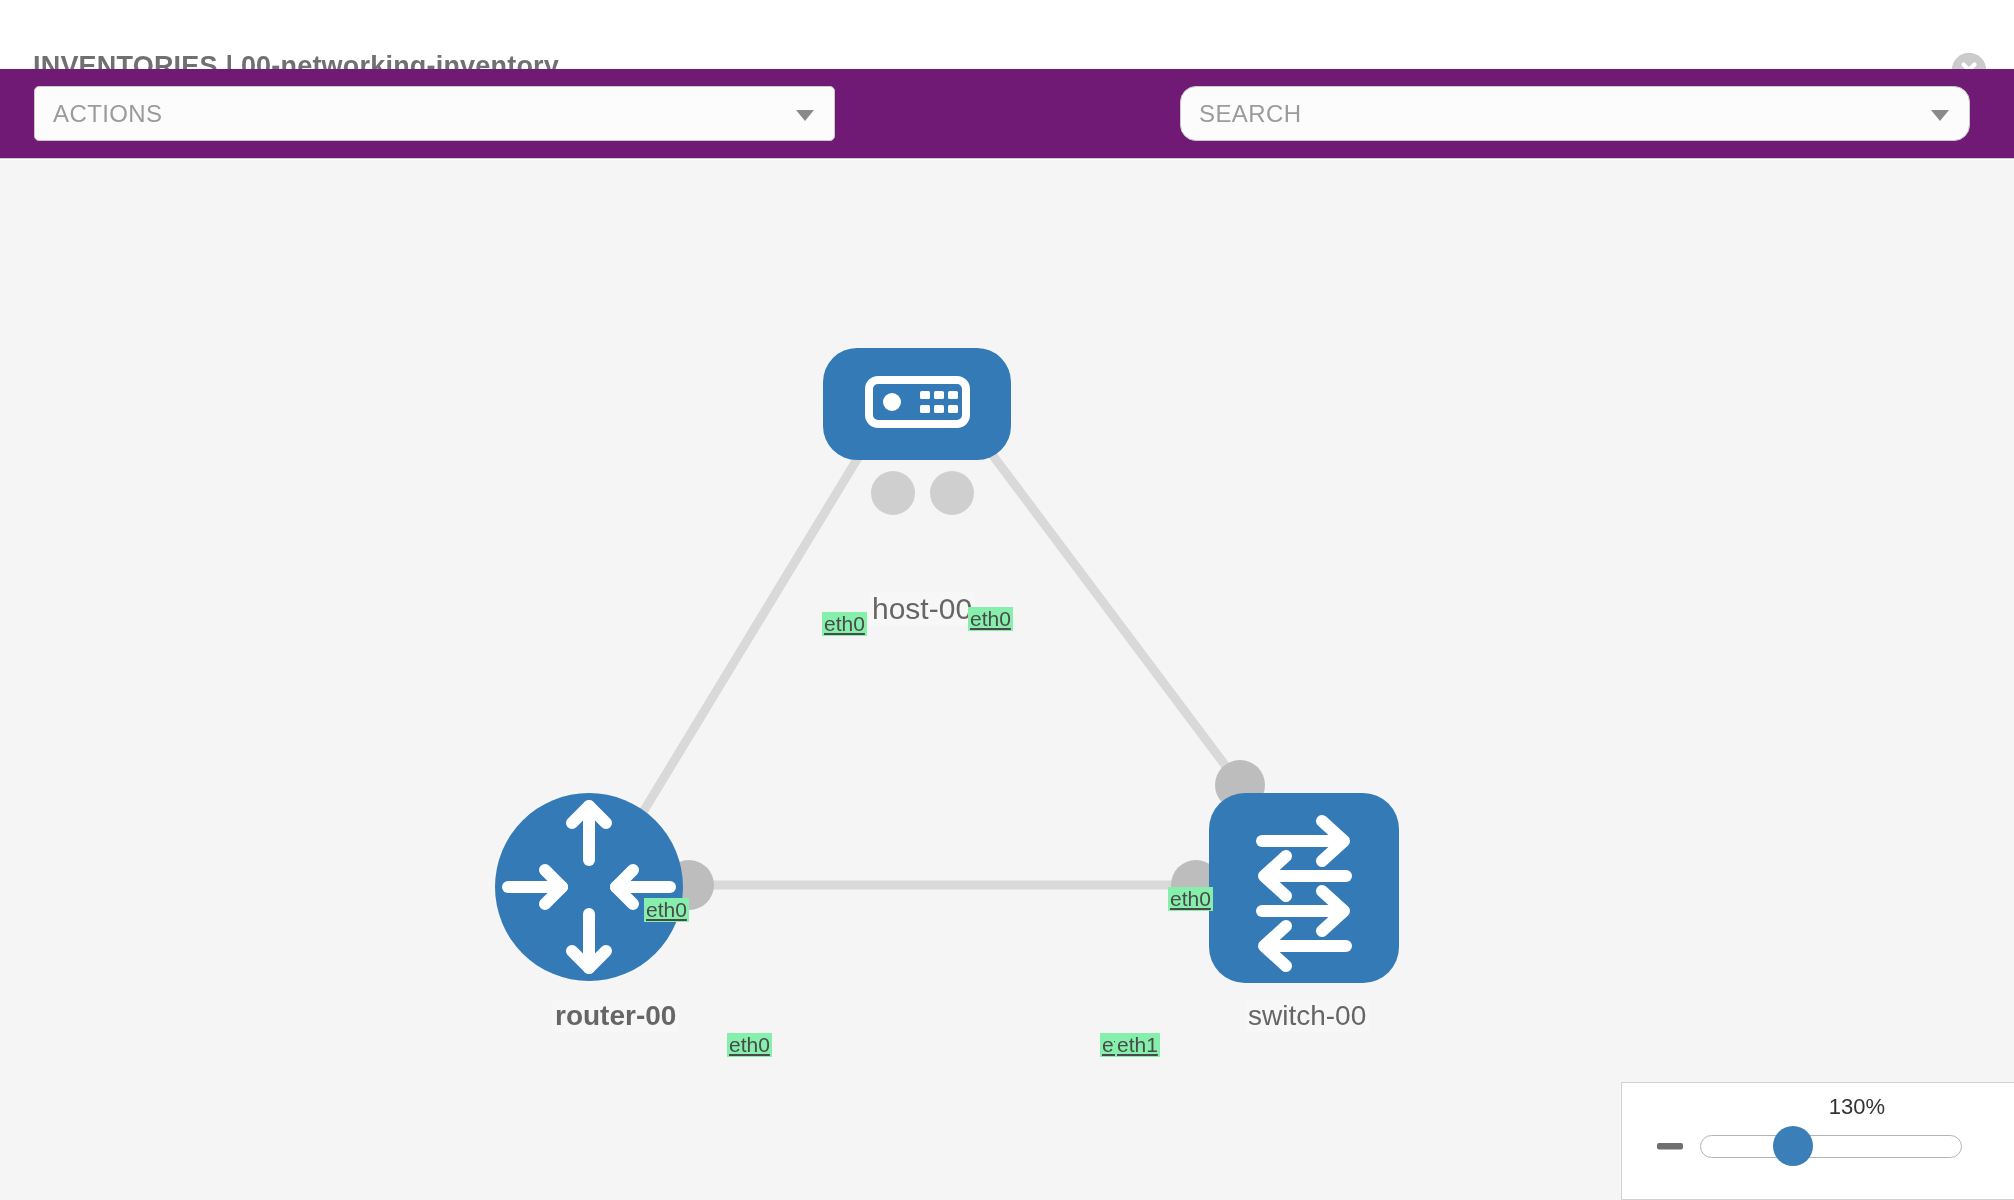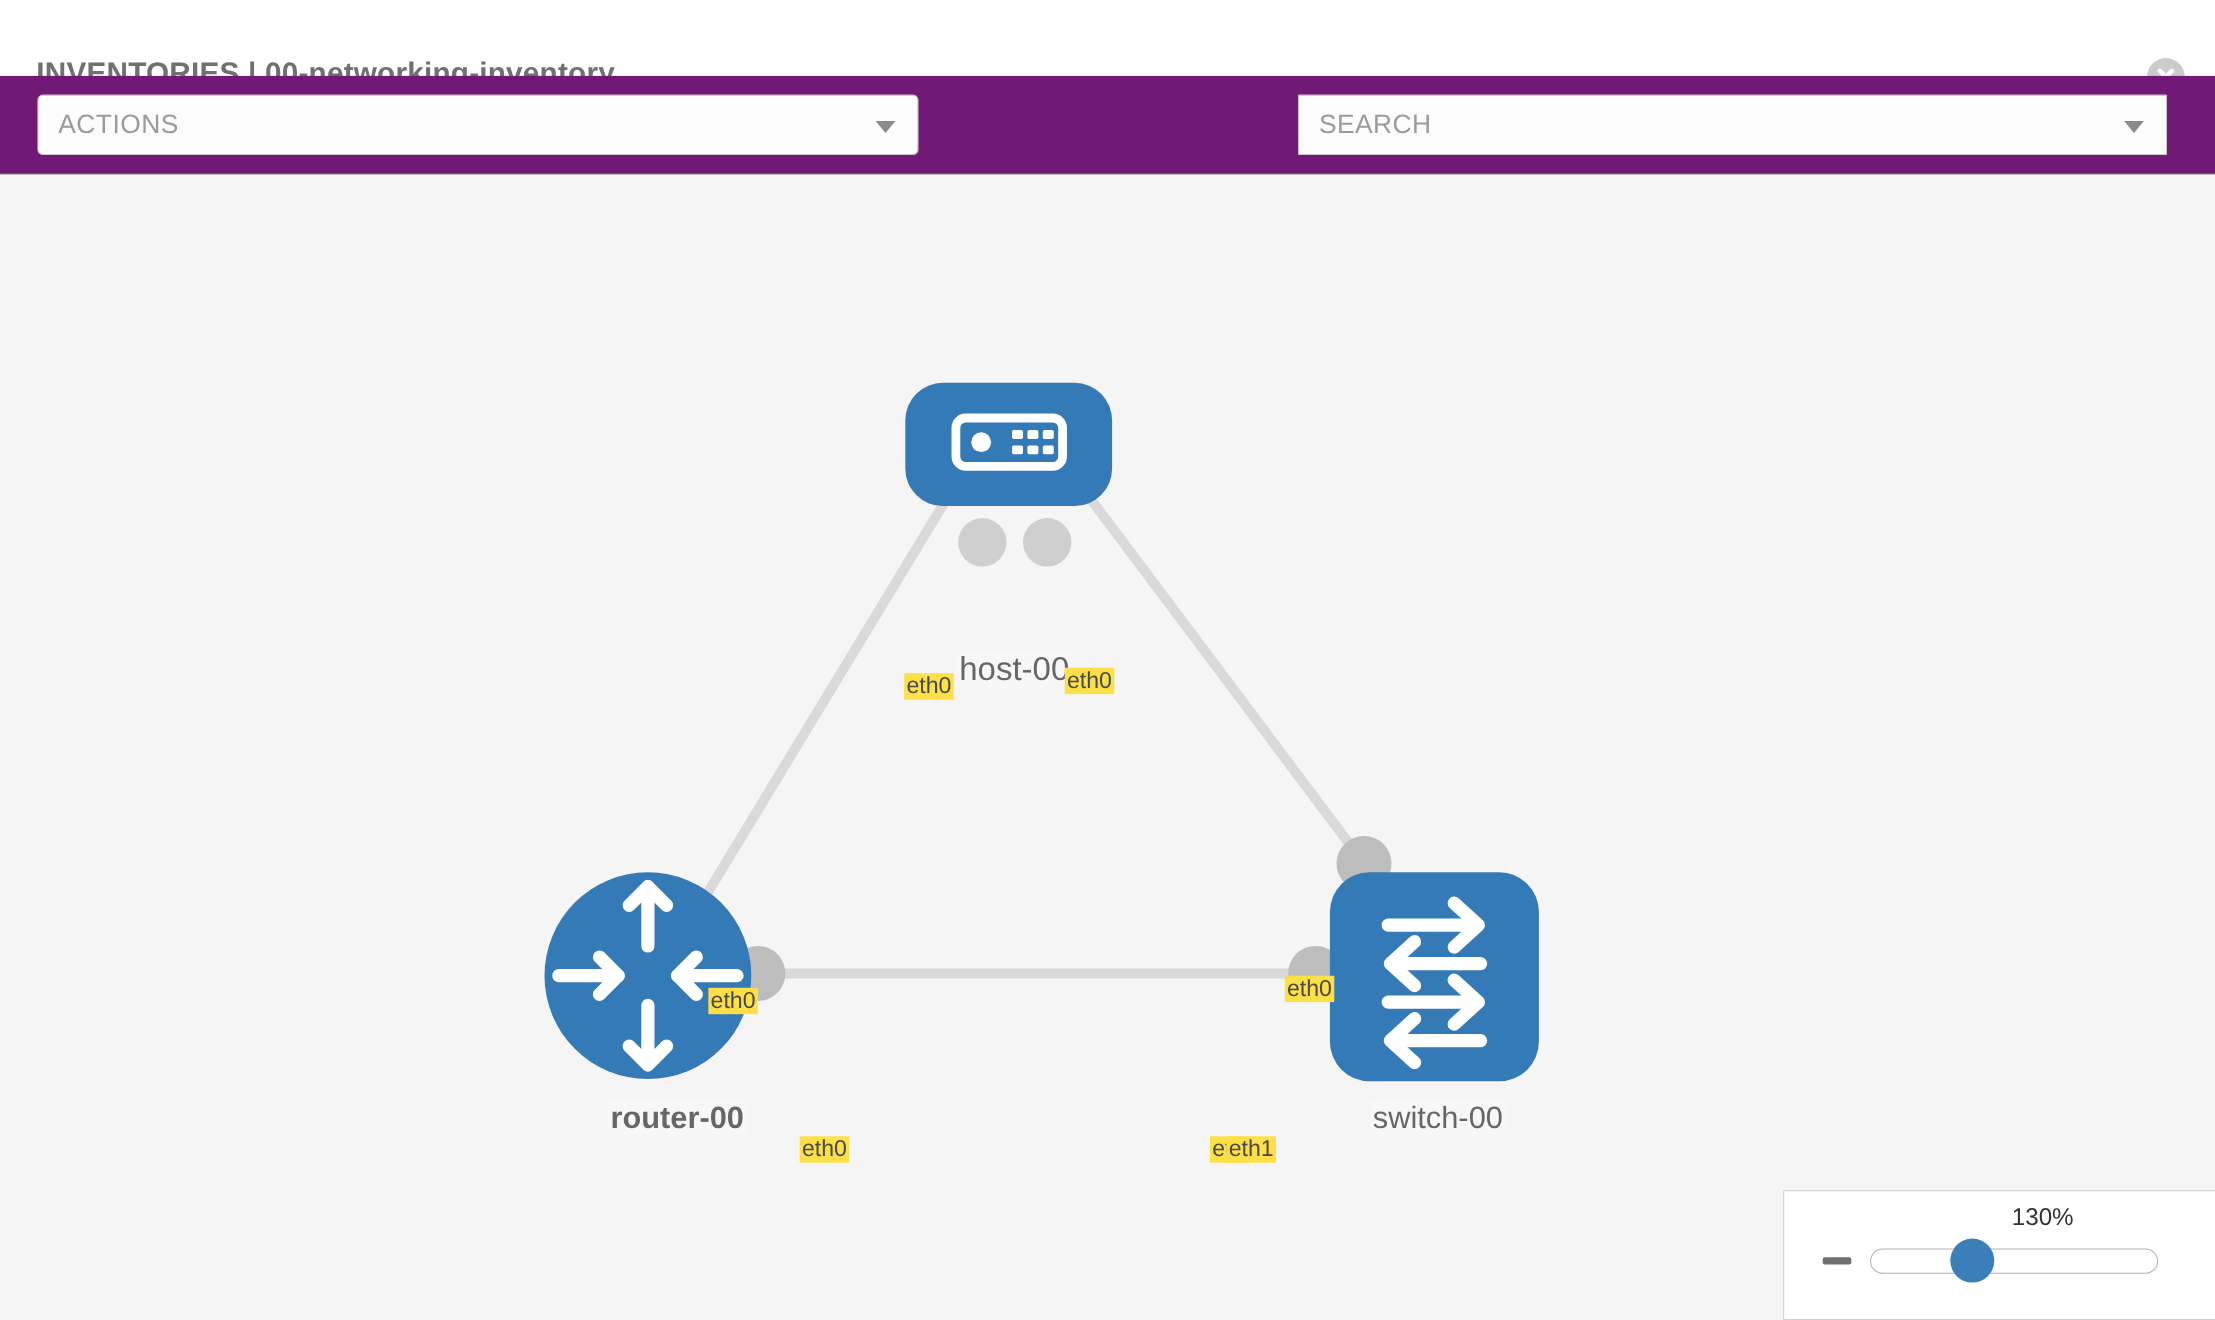--- a/index.html
+++ b/index.html
@@ -86,21 +86,21 @@
   }
   .tool-icon.wrench { left: 1042px; }
   .tool-icon.key    { left: 1112px; }
 
   .search-box {
     position: absolute;
     left: 1180px; top: 17px;
     width: 790px; height: 55px;
     background: #fcfcfc;
     border: 1px solid #c9c9c9;
-    border-radius: 1px;
+    border-radius: 16px;
     cursor: text;
   }
   .search-box .label {
     position: absolute;
     left: 18px; top: 13px;
     font-size: 24px;
     color: #9b9b9b;
     letter-spacing: 0.4px;
   }
 
@@ -123,23 +123,24 @@
     font-size: 28px;
     color: #666666;
     background: #f7f7f7;
     white-space: nowrap;
     padding: 0 3px;
   }
   .edge-label {
     position: absolute;
     font-size: 21px;
     color: #4a4a4a;
-    background: #fde047;
+    background: #86efac;
     white-space: nowrap;
     padding: 0 2px;
+    text-decoration: underline;
   }
 
   
   .zoom-panel {
     position: absolute;
     left: 1621px; top: 1082px;
     width: 472px; height: 118px;
     background: #ffffff;
     border: 1px solid #d2d2d2;
   }

